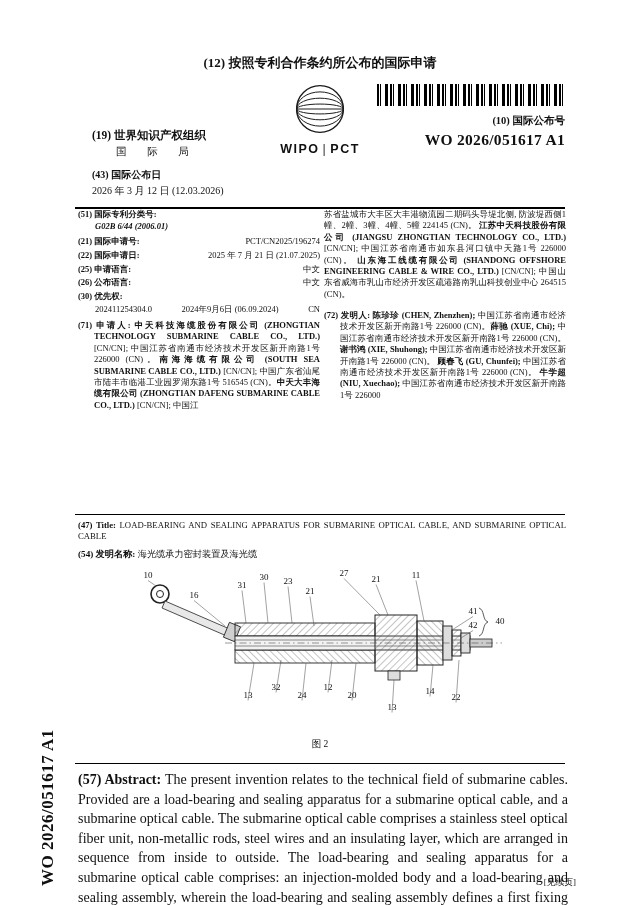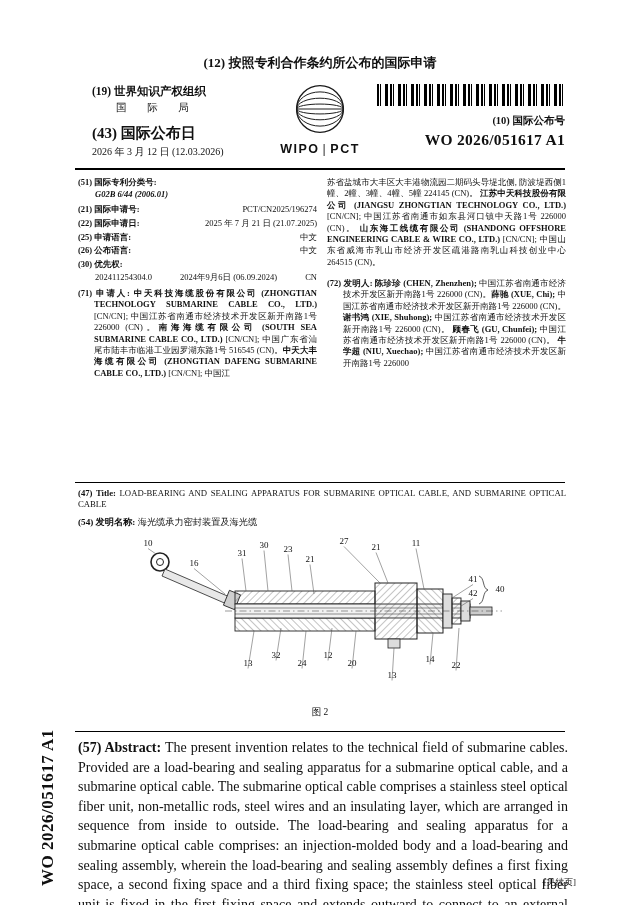--- a/index.html
+++ b/index.html
@@ -1,37 +1,37 @@
 <!DOCTYPE html>
 <html><head>
 <meta charset="utf-8">
 <style>
   html,body{margin:0;padding:0;background:#ffffff;}
   .page{position:relative;width:640px;height:905px;background:#fff;color:#101010;
         font-family:"Liberation Serif","DejaVu Serif",serif;overflow:hidden;}
   .doc-kind{padding-top:54px;text-align:center;font-weight:bold;font-size:13px;}
   .header-row{display:flex;align-items:flex-start;margin:12px 75px 0 92px;}
-  .hdr-left{width:176px;}
+  .hdr-left{width:176px;margin-top:44px;}
   .org{font-weight:bold;font-size:11.5px;}
   .bureau{font-size:10.5px;letter-spacing:9px;padding-left:24px;margin-top:2px;}
-  .pubdate-label{font-weight:bold;font-size:15px;margin-top:9px;}
+  .pubdate-label{font-weight:bold;font-size:10px;margin-top:9px;}
   .pubdate{font-size:10px;margin-top:2px;}
   .hdr-logo{width:104px;text-align:center;margin-top:-2px;}
   .logo-text{font-family:"Liberation Sans",sans-serif;font-weight:bold;font-size:12.5px;
              letter-spacing:1.5px;margin-top:2px;}
   .logo-sep{font-weight:normal;padding:0 3px;color:#333;}
   .hdr-right{flex:1;text-align:right;}
   .barcode{width:188px;height:22px;margin-left:auto;
     background:repeating-linear-gradient(90deg,#000 0,#000 2px,#fff 2px,#fff 3px,#000 3px,#000 4px,#fff 4px,#fff 8px,#000 8px,#000 11px,#fff 11px,#fff 13px);}
   .pubno-label{font-weight:bold;font-size:10.5px;margin-top:8px;}
   .pubno{font-weight:bold;font-size:15.5px;margin-top:3px;letter-spacing:.3px;}
   .rule-thick{border-top:2.6px solid #000;margin:9px 75px 0 75px;}
   .rule-thin{border-top:1.3px solid #000;margin:0 75px;}
   .rule-thin.sp{margin-top:12px;}
-  .biblio{display:flex;gap:10px;margin:7px 74px 0 78px;font-size:8.5px;line-height:1.34;min-height:305px;}
+  .biblio{display:flex;gap:4px;margin:0 74px 0 78px;font-size:8.5px;line-height:1.34;min-height:305px;}
   .col{width:50%;}
   .frow{display:flex;justify-content:space-between;margin-bottom:2.5px;}
   .flabel{font-weight:bold;}
   .ipc-val{margin:1px 0 3px 17px;font-weight:bold;font-style:italic;}
   .prio-line{display:flex;justify-content:space-between;margin:1px 0 0 17px;}
   .para{text-align:justify;margin-top:5px;}
   .hang{padding-left:16px;text-indent:-16px;}
   .mt10{margin-top:10px;}
   .b{font-weight:bold;}
   .titles{margin:5px 74px 0 78px;font-size:8.7px;line-height:1.32;}

